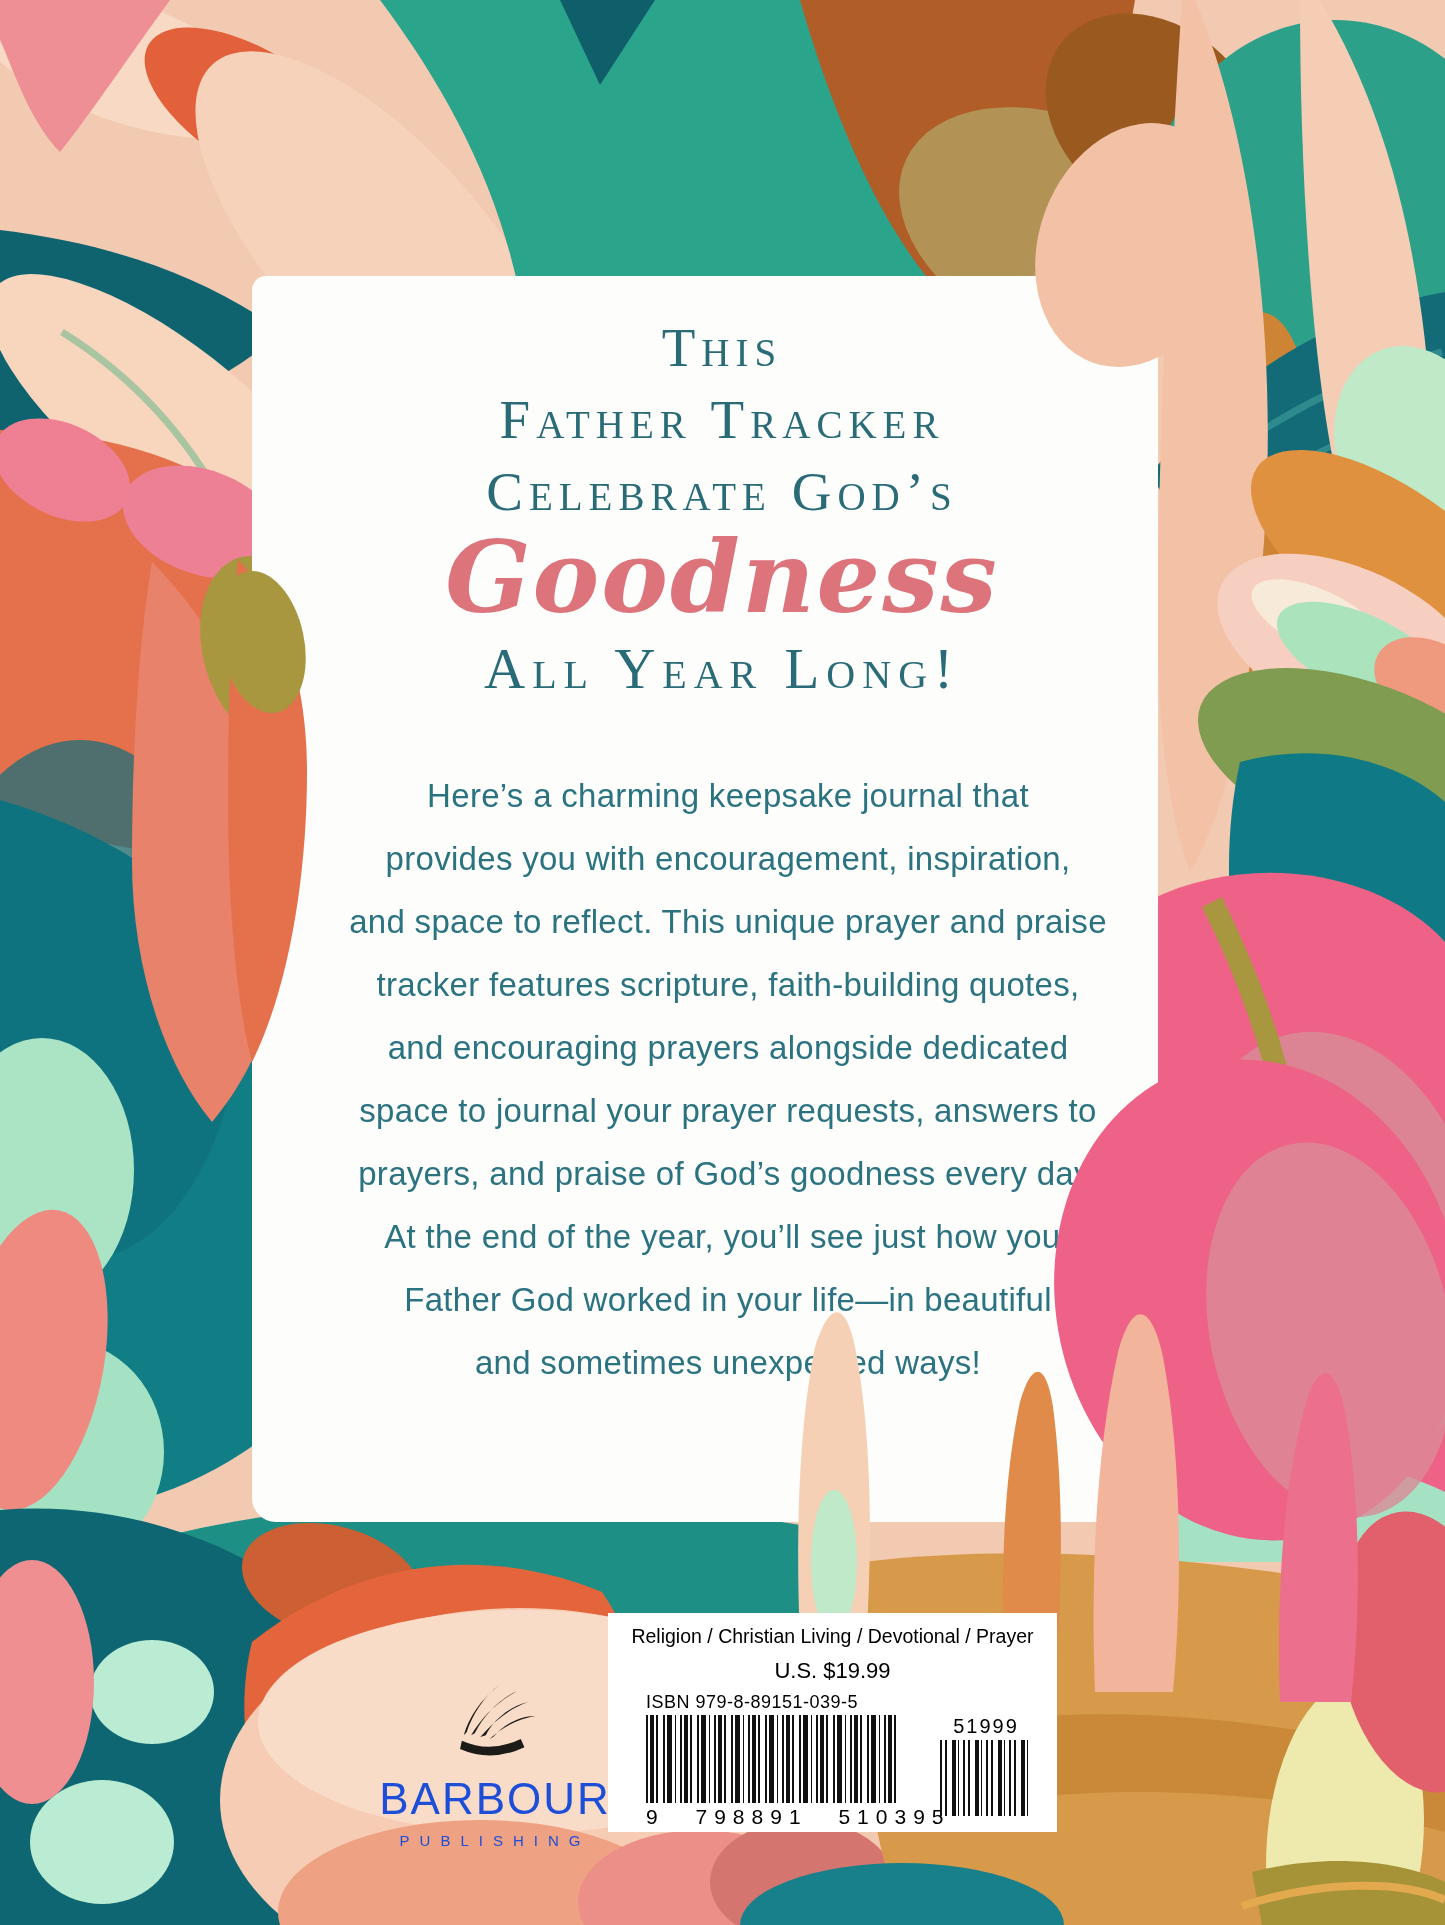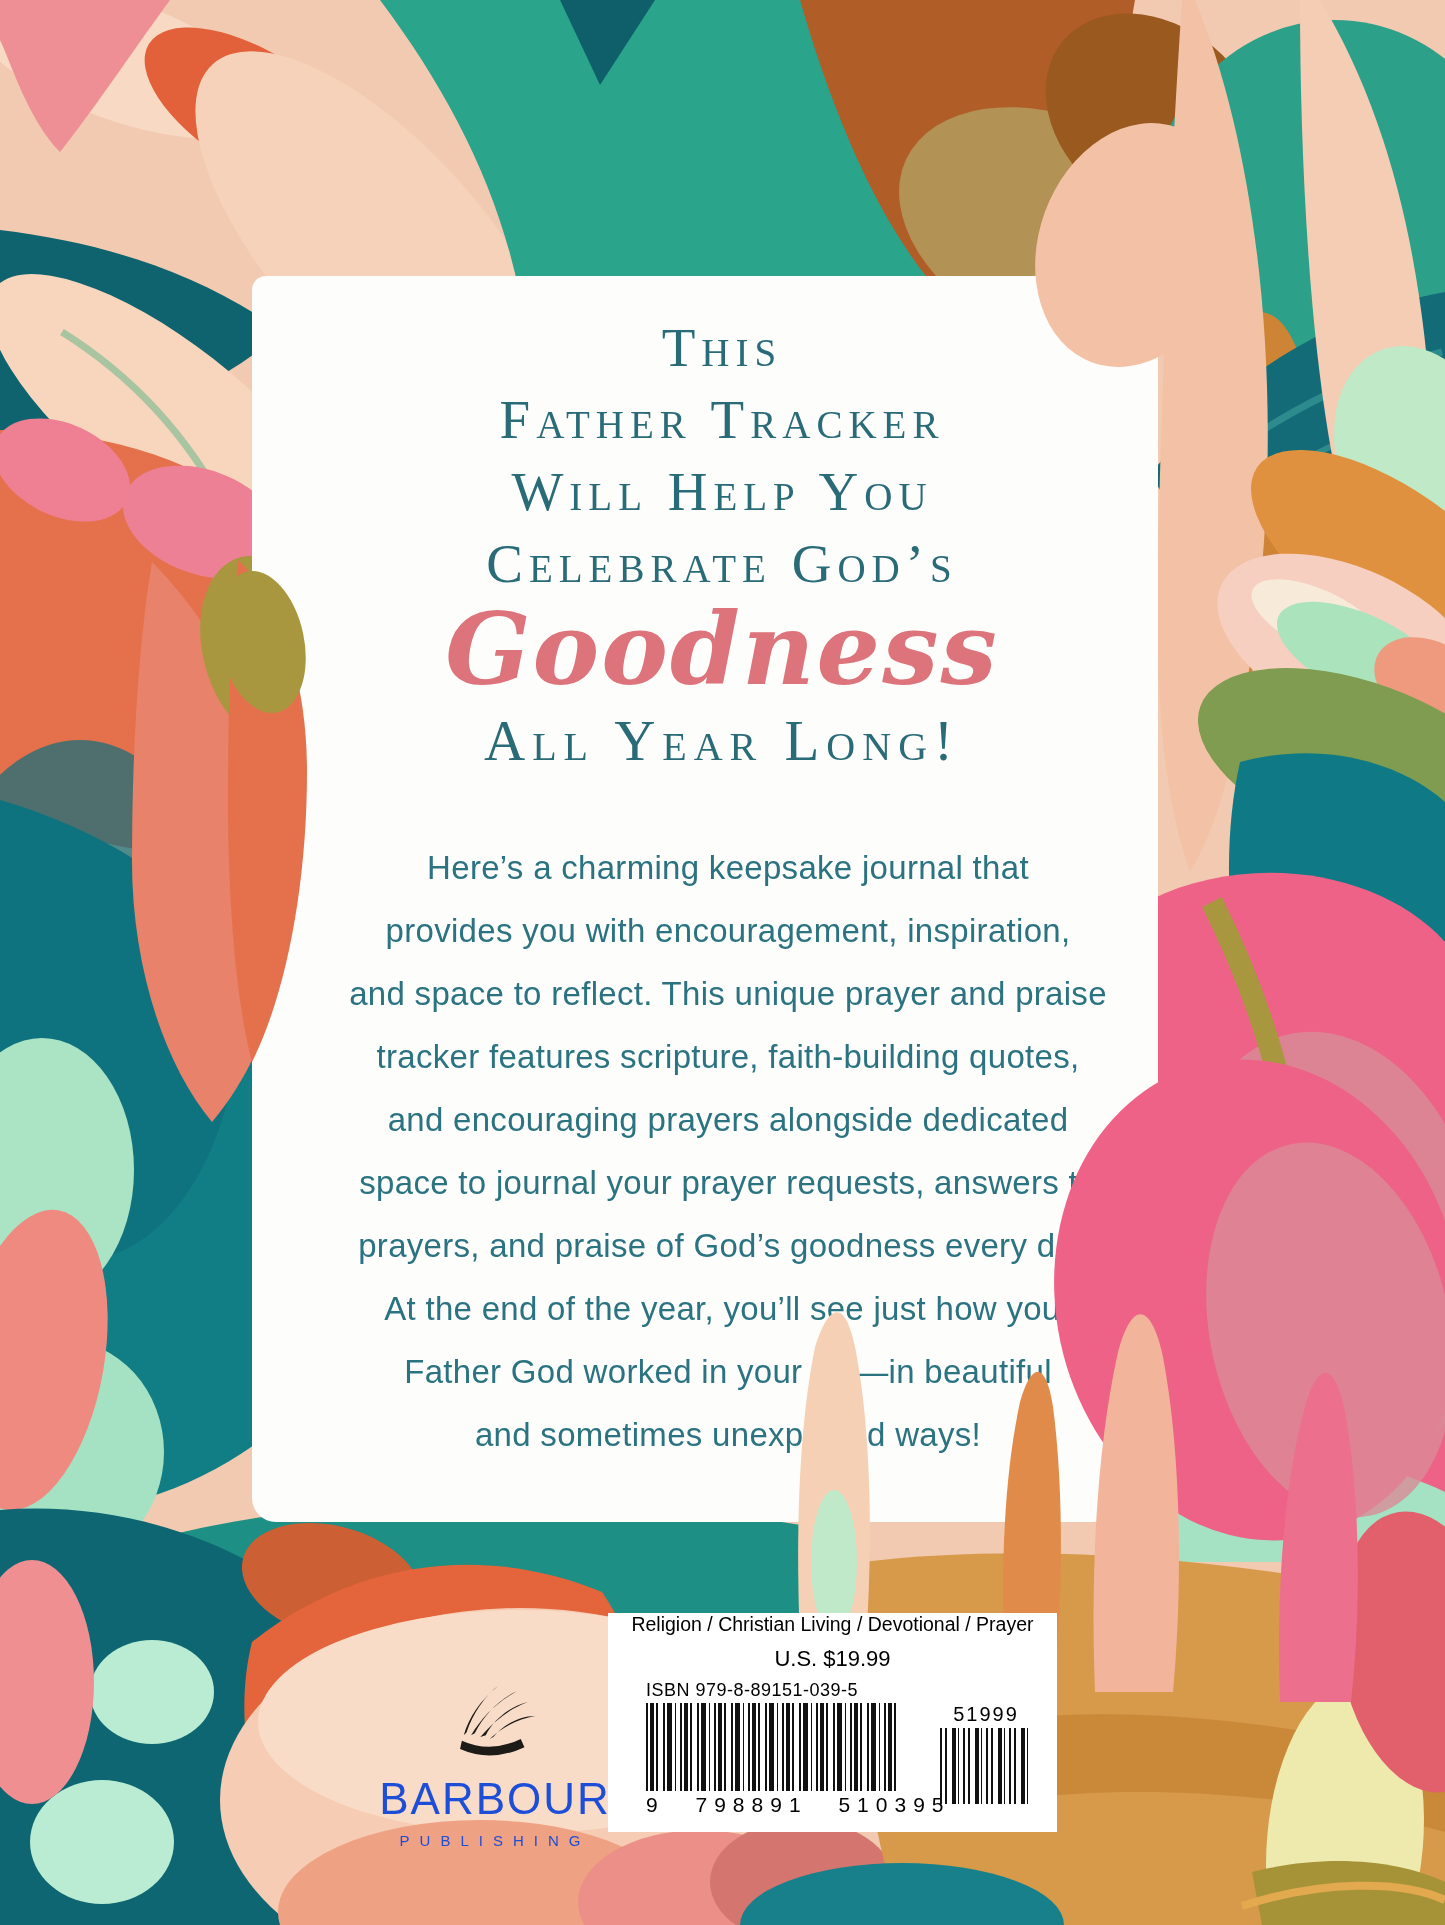--- a/index.html
+++ b/index.html
@@ -53,21 +53,21 @@
     font-size:33px;line-height:63px;
     letter-spacing:.3px;
   }
 
   
   .barcode-box{
     position:absolute;left:608px;top:1613px;width:449px;height:219px;
     background:#fff;color:#000;
     font-family:"Liberation Sans",sans-serif;
   }
-  .bb-category{text-align:center;font-size:19.5px;}
+  .bb-category{margin-top:12px;text-align:center;font-size:19.5px;}
   .bb-price{margin-top:10px;text-align:center;font-size:22px;}
   .bb-isbn{margin:8px 0 2px 38px;font-size:18px;letter-spacing:.5px;}
   .bb-row{display:flex;align-items:flex-start;margin-left:38px;}
   .ean-main{width:252px;}
   .ean-bars{
     height:88px;
     background:repeating-linear-gradient(90deg,
       #111 0 2px,#fff 2px 4px,#111 4px 8px,#fff 8px 10px,
       #111 10px 12px,#fff 12px 17px,#111 17px 19px,#fff 19px 21px,
       #111 21px 26px,#fff 26px 29px,#111 29px 30px,#fff 30px 34px);
@@ -176,21 +176,20 @@
     <ellipse cx="1422" cy="1652" rx="82" ry="142" transform="rotate(-10 1422 1652)" fill="#e2606b"></ellipse>
     <path d="M1252,1872 C1332,1852 1402,1862 1445,1882 V1925 H1262 Z" fill="#a69338"></path>
     <ellipse cx="902" cy="1925" rx="162" ry="62" fill="#18808a"></ellipse>
     <path d="M1242,1906 C1322,1880 1402,1880 1445,1900" stroke="#e3a94f" stroke-width="8" fill="none"></path>
   </svg>
 
   <div class="panel">
     <div class="heading">
       <div class="cap-line">This</div>
       <div class="cap-line">Father Tracker</div>
-      <div class="cap-line">Will Help You</div>
       <div class="cap-line">Celebrate God’s</div>
       <div class="script-line">Goodness</div>
       <div class="tail-line">All Year Long!</div>
     </div>
     <div class="body-copy">Here’s a charming keepsake journal that
 provides you with encouragement, inspiration,
 and space to reflect. This unique prayer and praise
 tracker features scripture, faith-building quotes,
 and encouraging prayers alongside dedicated
 space to journal your prayer requests, answers to

